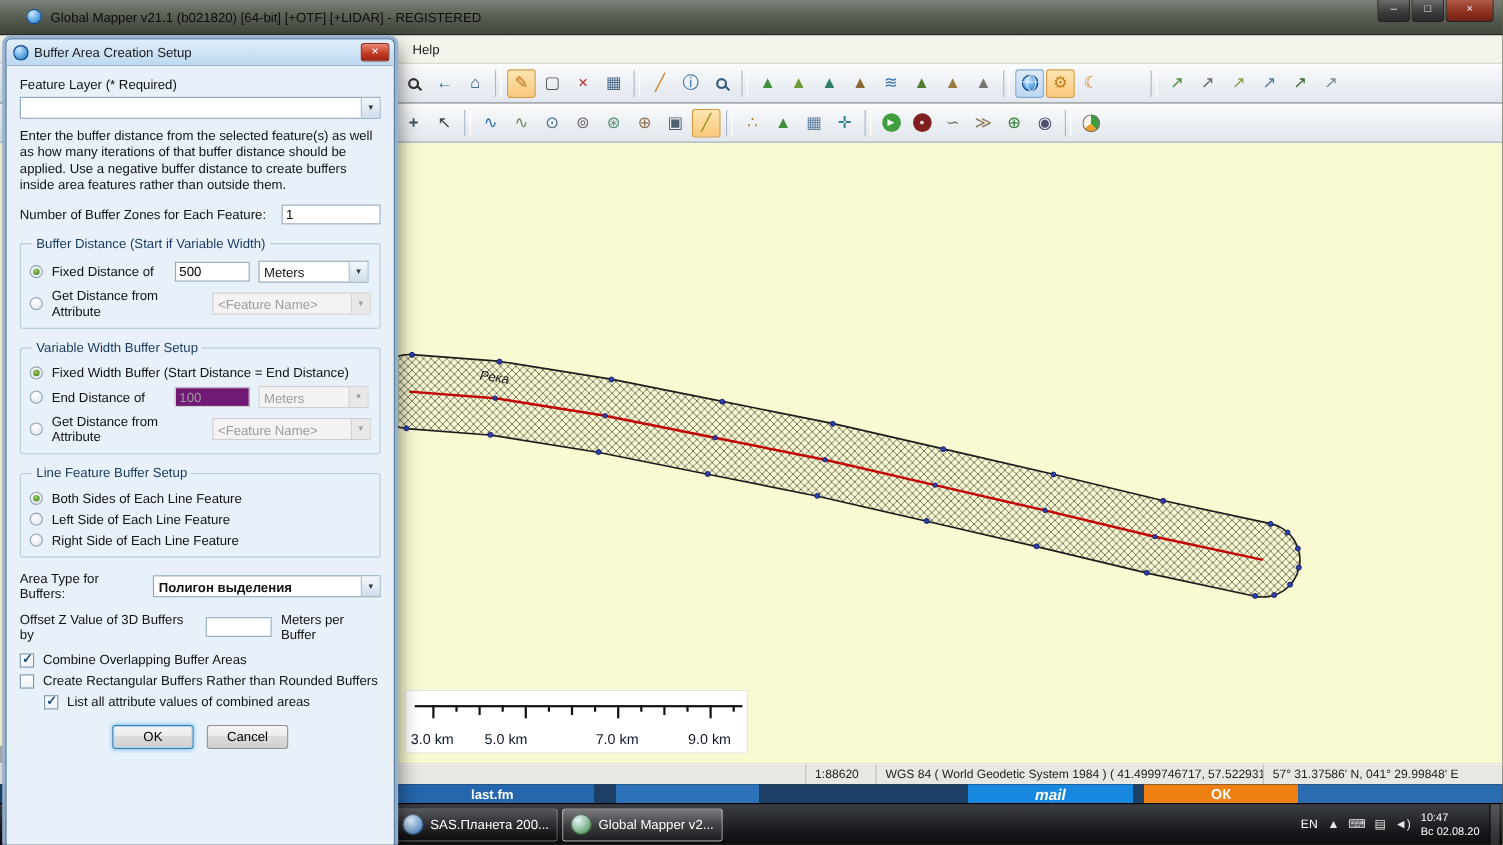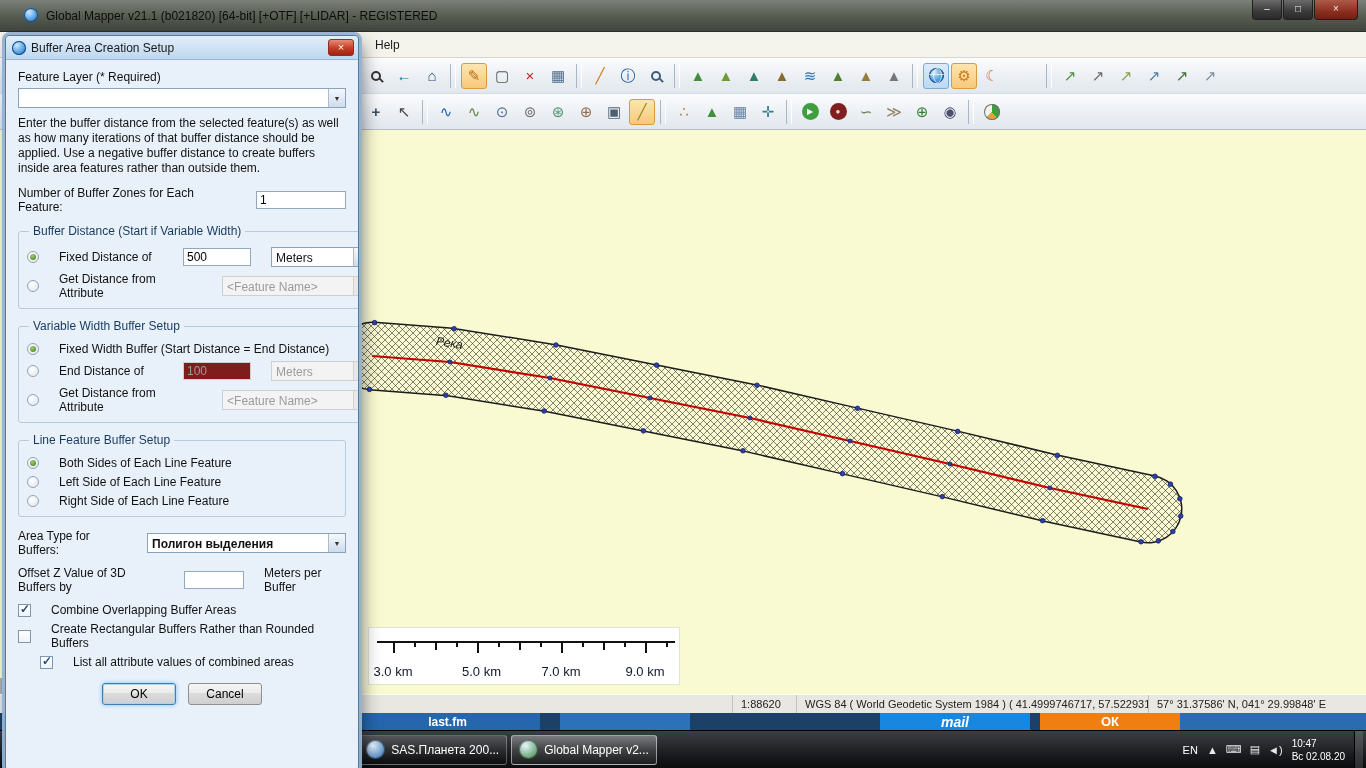--- a/index.html
+++ b/index.html
@@ -99,23 +99,23 @@
   #dlg-body{position:absolute;top:24px;left:0;right:0;bottom:0;padding:8px 12px;font-size:12px;color:#111;overflow:hidden}
   .lbl{margin-top:2px}
   .combo{position:relative;height:20px;background:#fff;border:1px solid #8aa3bc;margin-top:4px}
   .combo .cv{padding:3px 20px 0 4px;white-space:nowrap;overflow:hidden}
   .combo .cb{position:absolute;right:0;top:0;bottom:0;width:17px;border-left:1px solid #a9bdd1;
     background:linear-gradient(#f4f8fc,#cfdceb);display:flex;align-items:center;justify-content:center;font-size:7px;color:#333}
   .combo.dis{background:#f3f3f3;border-color:#cfcfcf}
   .combo.dis .cv{color:#9b9b9b}
   .combo.dis .cb{background:#e8e8e8;border-left-color:#d2d2d2;color:#9b9b9b}
   .desc{margin-top:8px;line-height:15px}
-  .frow{display:flex;align-items:center;margin-top:5px;gap:20px}
+  .frow{display:flex;align-items:center;margin-top:5px;gap:8px}
   .tin{height:18px;border:1px solid #93a8bd;background:#fff;font:12px "Liberation Sans",sans-serif;padding:0 3px}
-  .tin.dis{background:#7f1d1d;color:#9b9b9b;border-color:#cfcfcf}
+  .tin.dis{background:#701a75;color:#9b9b9b;border-color:#cfcfcf}
   fieldset{margin-top:10px;border:1px solid #b9cbd9;border-radius:3px;padding:4px 8px 8px}
   legend{padding:0 4px;margin-left:2px;color:#17395f}
   .radio{width:12px;height:12px;border:1px solid #90a3b6;border-radius:50%;flex:none;position:relative;
     background:radial-gradient(circle at 35% 30%,#fff,#dfe5ec)}
   .radio.on::after{content:"";position:absolute;inset:2px;border-radius:50%;
     background:radial-gradient(circle at 38% 32%,#9ed06c,#3d7a13)}
   .chk{width:13px;height:13px;border:1px solid #7d97b0;background:linear-gradient(#fff,#eef2f6);flex:none;position:relative}
   .chk.on::after{content:"✓";position:absolute;left:1px;top:-3px;font-size:12px;font-weight:bold;color:#1f4c7c}
   .rl{width:104px;flex:none}
   .btnrow{display:flex;justify-content:center;gap:12px;margin-top:14px}
@@ -353,21 +353,21 @@
 
   <div id="scalebar">
     <div id="scaleline"></div>
     <div id="scaleticks">
         <div class="tick" style="left: 24px; height: 12px;"></div>
         <div class="slabel" style="left: -4px;">3.0 km</div>
         <div class="tick" style="left: 45px; height: 6px;"></div>
         <div class="tick" style="left: 66px; height: 9px;"></div>
         <div class="tick" style="left: 87px; height: 6px;"></div>
         <div class="tick" style="left: 108px; height: 12px;"></div>
-        <div class="slabel" style="left: 76px; text-align: right;">5.0 km</div>
+        <div class="slabel" style="left: 63px;">5.0 km</div>
         <div class="tick" style="left: 129px; height: 6px;"></div>
         <div class="tick" style="left: 150px; height: 9px;"></div>
         <div class="tick" style="left: 171px; height: 6px;"></div>
         <div class="tick" style="left: 192px; height: 12px;"></div>
         <div class="slabel" style="left: 164px;">7.0 km</div>
         <div class="tick" style="left: 213px; height: 6px;"></div>
         <div class="tick" style="left: 234px; height: 9px;"></div>
         <div class="tick" style="left: 255px; height: 6px;"></div>
         <div class="tick" style="left: 276px; height: 12px;"></div>
         <div class="slabel" style="left: 248px;">9.0 km</div>

